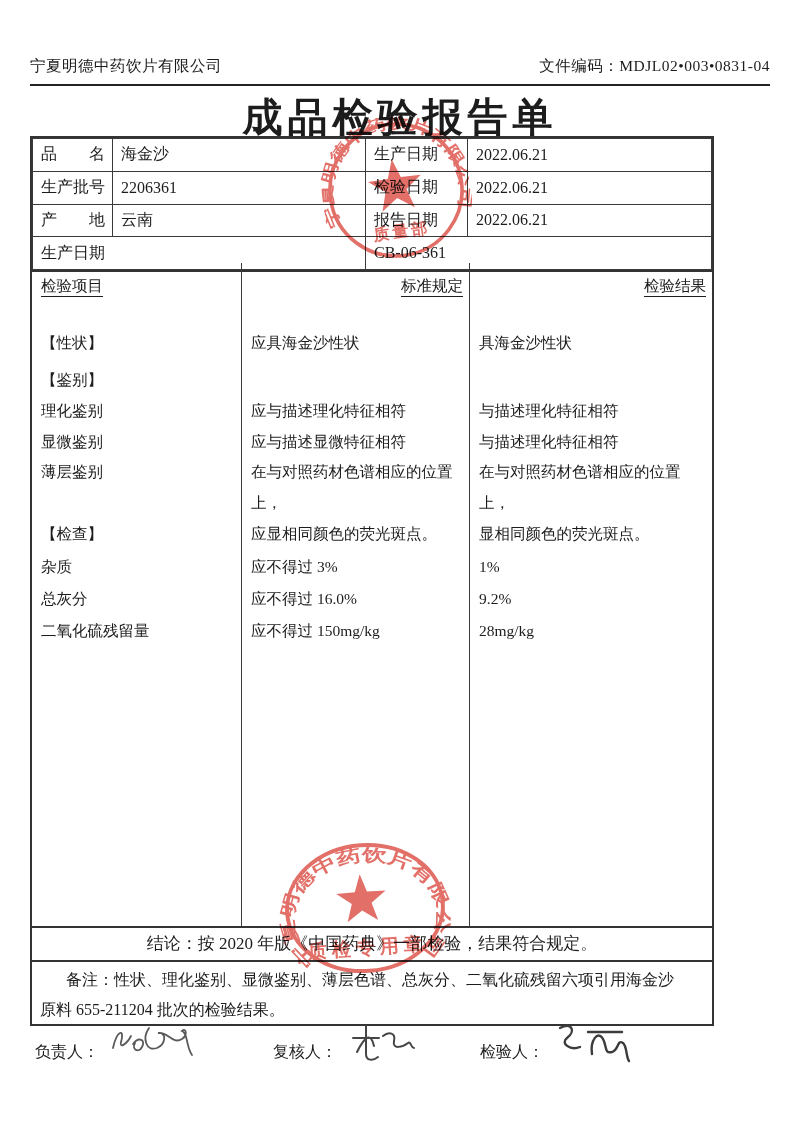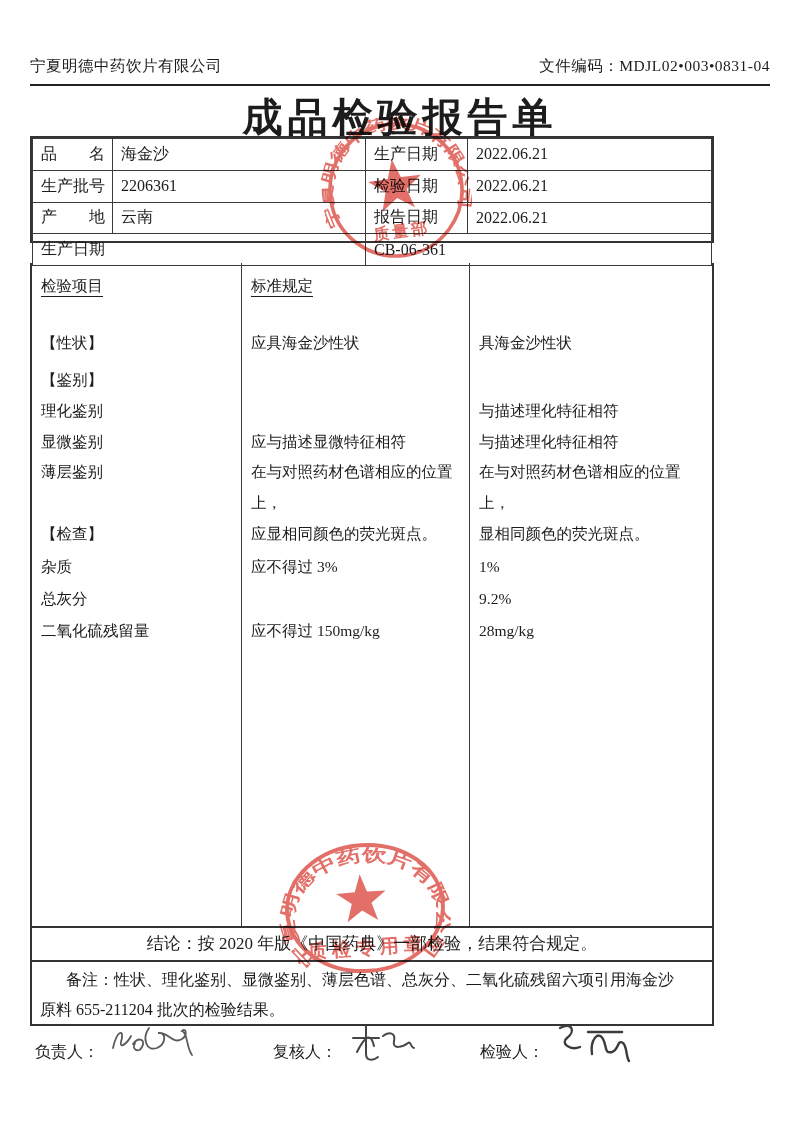--- a/index.html
+++ b/index.html
@@ -9,34 +9,34 @@
   
   .hdr{position:absolute;left:30px;top:56px;width:740px;display:flex;justify-content:space-between;
        font-size:15.5px;letter-spacing:.5px;}
   .hdr-rule{position:absolute;left:30px;top:84px;width:740px;height:2px;background:#222;}
   .title{position:absolute;left:0;top:90px;width:800px;text-align:center;
          font-family:"Liberation Sans","DejaVu Sans",sans-serif;font-weight:800;
          font-size:40px;letter-spacing:5px;}
 
   
   .blk{position:absolute;left:30px;box-sizing:border-box;border:2px solid #343434;background:transparent;}
-  .info{top:136px;width:684px;height:107px;}
+  .info{top:136px;width:684px;height:136px;}
   table.info-t{width:100%;height:100%;border-collapse:collapse;table-layout:fixed;font-size:16px;}
   table.info-t td{border:1px solid #3a3a3a;padding:0 0 0 8px;vertical-align:middle;}
   table.info-t tr{height:31.75px;}
   td.ival{padding-left:10px;}
   td.ival2{padding-left:12px;}
 
   .main{top:263px;width:684px;height:665px;border-top:none;display:flex;}
   .col{position:relative;height:100%;box-sizing:border-box;}
   .col.items{width:210px;border-right:1px solid #3a3a3a;}
   .col.std{width:228px;border-right:1px solid #3a3a3a;}
   .col.res{flex:1;}
   .ln{position:absolute;left:9px;right:6px;font-size:15.5px;line-height:31px;white-space:pre-line;}
-  .ctr{text-align:left;}
+  .ctr{text-align:right;}
   .und{text-decoration:underline;text-underline-offset:5px;}
   .t-hd{top:7px}.t-xz{top:64px}.t-jb{top:101px}.t-lh{top:132px}.t-xw{top:163px}
   .t-bc{top:193px}.t-jc{top:255px}.t-zz{top:288px}.t-hf{top:320px}.t-so{top:352px}
 
   .concl{top:928px;width:684px;height:34px;border-top:none;
          font-size:17px;line-height:32px;text-align:center;}
   .remark{top:962px;width:684px;height:64px;border-top:none;
           font-size:16px;line-height:30px;padding:3px 26px 0 8px;text-indent:26px;white-space:pre-line;}
 
   
@@ -108,27 +108,30 @@
       <div class="ln t-xw">显微鉴别</div>
       <div class="ln t-bc">薄层鉴别</div>
       <div class="ln t-jc">【检查】</div>
       <div class="ln t-zz">杂质</div>
       <div class="ln t-hf">总灰分</div>
       <div class="ln t-so">二氧化硫残留量</div>
     </div>
     <div class="col std">
       <div class="ln t-hd ctr"><span class="und">标准规定</span></div>
       <div class="ln t-xz">应具海金沙性状</div>
+      <div class="ln t-lh">应与描述理化特征相符</div>
       <div class="ln t-xw">应与描述显微特征相符</div>
       <div class="ln t-bc">在与对照药材色谱相应的位置上，
 应显相同颜色的荧光斑点。</div>
       <div class="ln t-zz">应不得过 3%</div>
+      <div class="ln t-hf">应不得过 16.0%</div>
       <div class="ln t-so">应不得过 150mg/kg</div>
     </div>
     <div class="col res">
+      <div class="ln t-hd ctr"><span class="und">检验结果</span></div>
       <div class="ln t-xz">具海金沙性状</div>
       <div class="ln t-lh">与描述理化特征相符</div>
       <div class="ln t-xw">与描述理化特征相符</div>
       <div class="ln t-bc">在与对照药材色谱相应的位置上，
 显相同颜色的荧光斑点。</div>
       <div class="ln t-zz">1%</div>
       <div class="ln t-hf">9.2%</div>
       <div class="ln t-so">28mg/kg</div>
     </div>
   </div>

